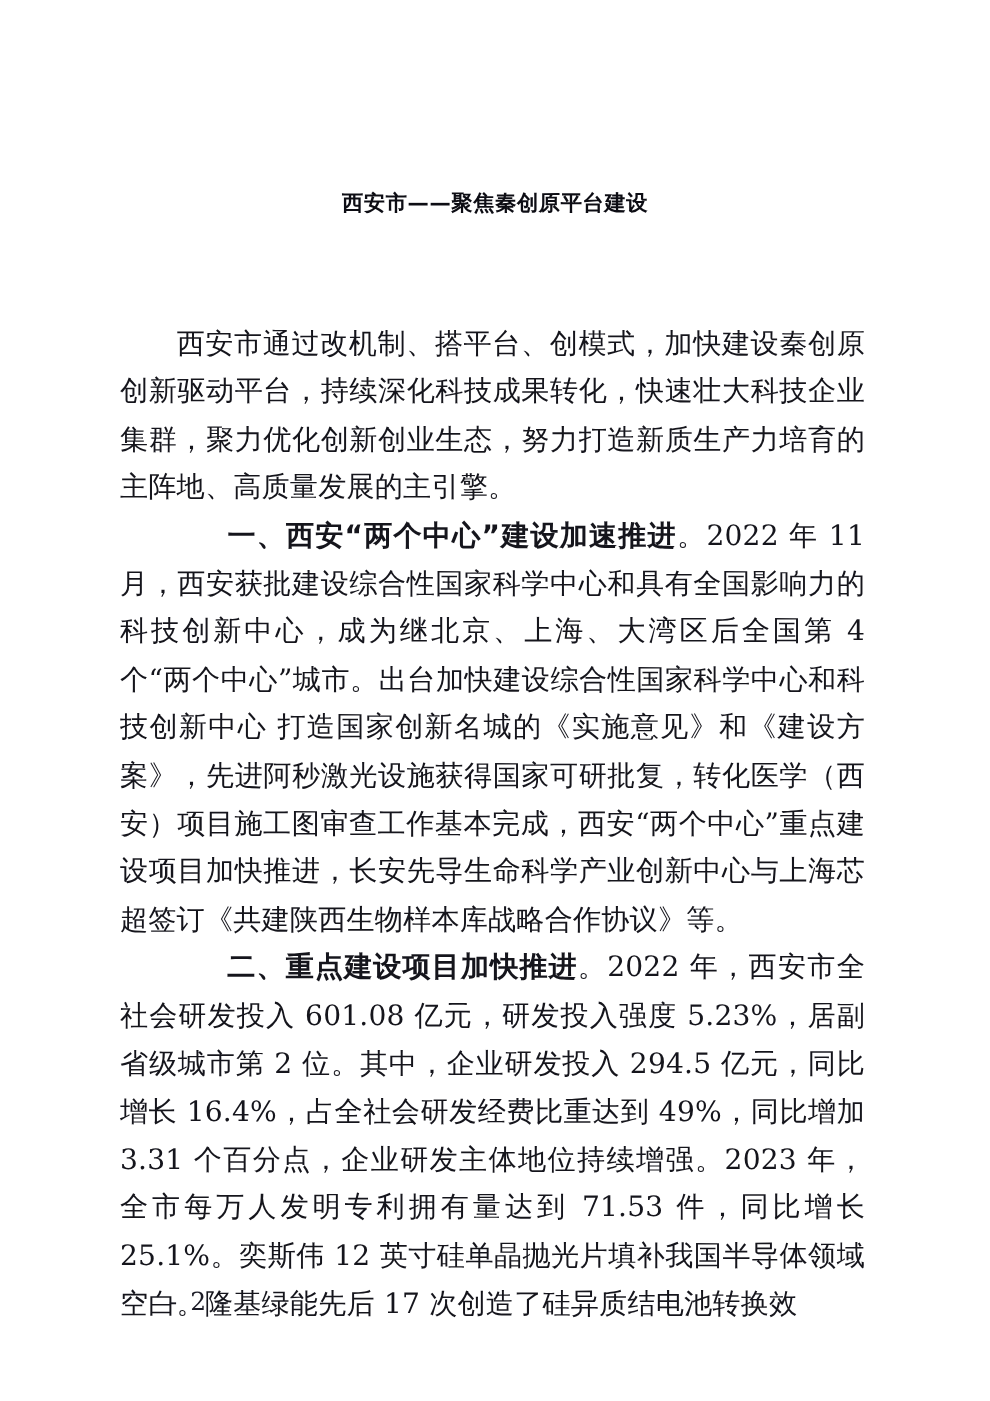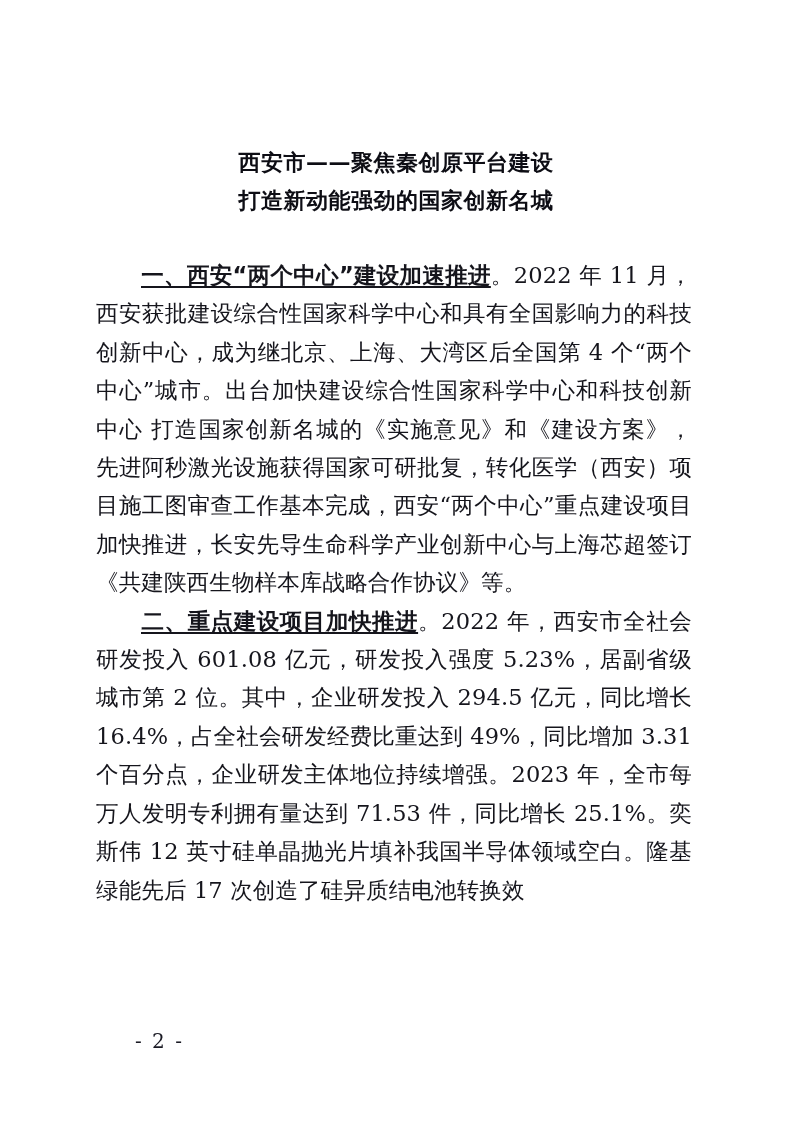--- a/index.html
+++ b/index.html
@@ -21,21 +21,21 @@
 
   
   .doc-title {
     position: absolute;
     left: 96px;
     top: 144px;
     width: 600px;
     text-align: center;
     font-family: "DejaVu Sans", "Liberation Sans", sans-serif;
     font-weight: bold;
-    font-size: 22px;
+    font-size: 17px;
     line-height: 38px;
     color: #0d0d14;
     letter-spacing: 0.5px;
   }
   .doc-title .tline {
     display: block;
     white-space: nowrap;
   }
 
   
@@ -56,49 +56,49 @@
     letter-spacing: 0.15px;
     font-family: "DejaVu Serif", "Liberation Serif", serif;
   }
   .para .indent {
     display: inline-block;
     width: 45px;
   }
   .sec-head {
     font-family: "DejaVu Sans", "Liberation Sans", sans-serif;
     font-weight: bold;
-    text-decoration: underline;
     text-underline-offset: 3px;
     text-decoration-thickness: 1.5px;
     letter-spacing: 0px;
+    margin-left: 40px;
   }
 
   
   .page-number {
     position: absolute;
     left: 135px;
     top: 1029px;
     font-family: "DejaVu Serif", "Liberation Serif", serif;
     font-size: 20px;
     color: #1a1a24;
     letter-spacing: 2px;
   }
 </style>
 </head>
 <body>
 
 <div class="page">
 
   <div class="doc-title">
     <span class="tline">西安市——聚焦秦创原平台建设</span>
-    <span class="tline">打造新动能强劲的国家创新名城</span>
   </div>
 
   <div class="body-area">
 
+    <p class="para"><span class="indent"></span><span>西安市通过改机制、搭平台、创模式，加快建设秦创原创新驱动平台，持续深化科技成果转化，快速壮大科技企业集群，聚力优化创新创业生态，努力打造新质生产力培育的主阵地、高质量发展的主引擎。</span></p>
 
     <p class="para"><span class="indent"></span><span class="sec-head">一、西安“两个中心”建设加速推进</span><span>。2022 年 11 月，西安获批建设综合性国家科学中心和具有全国影响力的科技创新中心，成为继北京、上海、大湾区后全国第 4 个“两个中心”城市。出台加快建设综合性国家科学中心和科技创新中心 打造国家创新名城的《实施意见》和《建设方案》，先进阿秒激光设施获得国家可研批复，转化医学（西安）项目施工图审查工作基本完成，西安“两个中心”重点建设项目加快推进，长安先导生命科学产业创新中心与上海芯超签订《共建陕西生物样本库战略合作协议》等。</span></p>
 
     <p class="para"><span class="indent"></span><span class="sec-head">二、重点建设项目加快推进</span><span>。2022 年，西安市全社会研发投入 601.08 亿元，研发投入强度 5.23%，居副省级城市第 2 位。其中，企业研发投入 294.5 亿元，同比增长 16.4%，占全社会研发经费比重达到 49%，同比增加 3.31 个百分点，企业研发主体地位持续增强。2023 年，全市每万人发明专利拥有量达到 71.53 件，同比增长 25.1%。奕斯伟 12 英寸硅单晶抛光片填补我国半导体领域空白。隆基绿能先后 17 次创造了硅异质结电池转换效</span></p>
 
   </div>
 
   <div class="page-number">- 2 -</div>
 
 </div>

